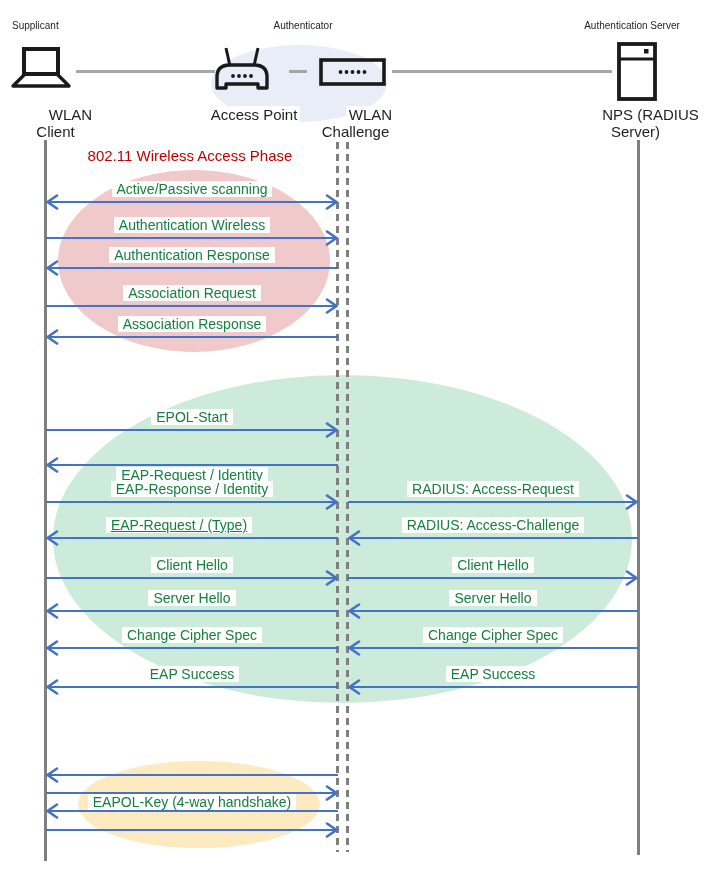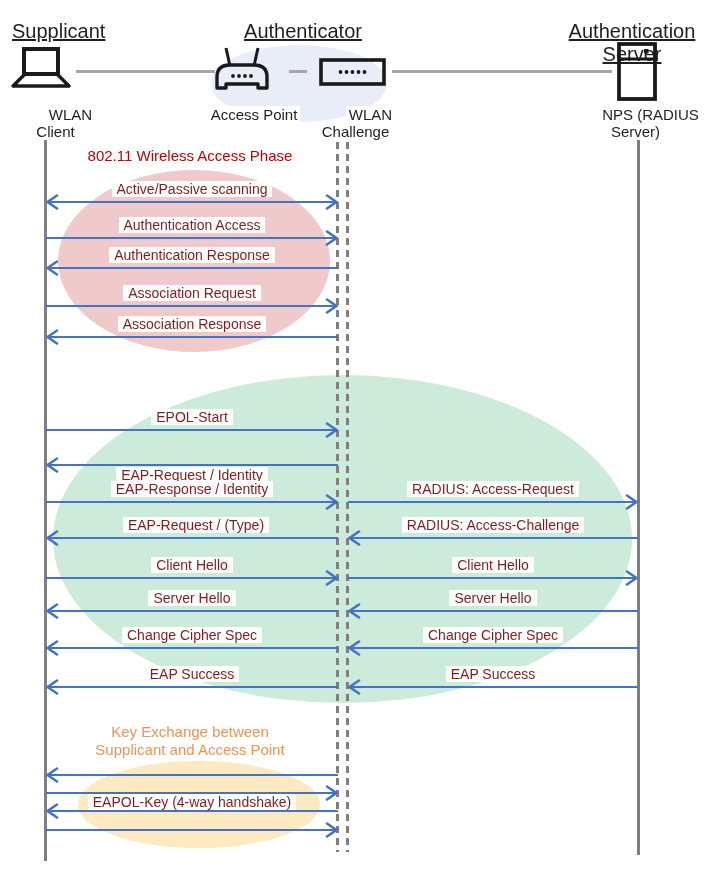--- a/index.html
+++ b/index.html
@@ -12,21 +12,21 @@
   .seg1{left:76px;width:139px;}
   .seg2{left:289px;width:18px;}
   .seg3{left:392px;width:220px;}
   
   .ellipse{position:absolute;border-radius:50%;z-index:0;}
   .lavender{left:211px;top:45px;width:176px;height:77px;background:#e9edf8;}
   .pink{left:58px;top:170px;width:272px;height:182px;background:#f0caca;}
   .green{left:53px;top:375px;width:579px;height:328px;background:#cdebdb;}
   .yellow{left:78px;top:761px;width:242px;height:87px;background:#fdeac0;}
   
-  .role{position:absolute;top:20px;font-size:20px;z-index:3;text-decoration:underline;}
+  .role{position:absolute;top:20px;font-size:10px;z-index:3;}
   .role-supplicant{left:12px;}
   .role-authenticator{left:233px;width:140px;text-align:center;}
   .role-authserver{left:554px;width:156px;text-align:center;}
   
   .caption{position:absolute;top:106px;font-size:15px;text-align:center;z-index:3;}
   .caption span{background:#fff;padding:0 3px;margin-left:24px;}
   .cap-client{left:5px;width:104px;}
   .cap-ap{left:182px;width:120px;}
   .cap-wlc{left:287px;width:140px;}
   .cap-nps{left:557px;width:160px;}
@@ -45,21 +45,21 @@
   .dl-1{left:336px;}
   .dl-2{left:346px;}
   
   .phase-title{position:absolute;font-size:15px;text-align:center;z-index:3;line-height:18px;}
   .pt-1{left:50px;top:147px;width:280px;color:#c00000;}
   .pt-2{left:60px;top:377px;width:280px;color:#2fb868;}
   .pt-3{left:60px;top:723px;width:260px;color:#ee9355;}
   
   .msg-arrow{position:absolute;z-index:5;display:block;}
   .msg-label{position:absolute;z-index:4;font-size:14px;line-height:17px;height:17px;
-    text-align:center;color:#7f1d1d;}
+    text-align:center;color:#15803d;}
   .msg-label span{background:#fff;padding:0 5px;}
 </style>
 </head>
 <body>
 
 <div class="stage">
 
   <div class="hline seg1"></div>
   <div class="hline seg2"></div>
   <div class="hline seg3"></div>
@@ -104,34 +104,33 @@
   <div class="caption cap-ap"><span>Access Point</span></div>
   <div class="caption cap-wlc"><span>WLAN Challenge</span></div>
   <div class="caption cap-nps"><span>NPS (RADIUS Server)</span></div>
 
   <div class="lifeline ll-left"></div>
   <div class="dashline dl-1"></div>
   <div class="dashline dl-2"></div>
   <div class="lifeline ll-right"></div>
 
   <div class="phase-title pt-1">802.11 Wireless Access Phase</div>
-  <div class="phase-title pt-3"><span>Key Exchange between</span><br><span>Supplicant and Access Point</span></div>
 
   <div id="arrows">
       <svg width="292" height="18" class="msg-arrow" style="left: 46px; top: 193px;">
         <line x1="3" x2="289" y1="9" y2="9" stroke="#4472C4" stroke-width="2.2"></line>
         <polyline points="11,2.5 1.5,9 11,15.5" fill="none" stroke="#4472C4" stroke-width="2.6" stroke-linecap="round"></polyline>
         <polyline points="281,2.5 290.5,9 281,15.5" fill="none" stroke="#4472C4" stroke-width="2.6" stroke-linecap="round"></polyline>
       </svg>
       <div class="msg-label" style="left: 46px; width: 292px; top: 181px;"><span>Active/Passive scanning</span></div>
       <svg width="292" height="18" class="msg-arrow" style="left: 46px; top: 229px;">
         <line x1="0" x2="289" y1="9" y2="9" stroke="#4472C4" stroke-width="2.2"></line>
         <polyline points="281,2.5 290.5,9 281,15.5" fill="none" stroke="#4472C4" stroke-width="2.6" stroke-linecap="round"></polyline>
       </svg>
-      <div class="msg-label" style="left: 46px; width: 292px; top: 217px;"><span>Authentication Access</span></div>
+      <div class="msg-label" style="left: 46px; width: 292px; top: 217px;"><span>Authentication Wireless</span></div>
       <svg width="292" height="18" class="msg-arrow" style="left: 46px; top: 259px;">
         <line x1="3" x2="292" y1="9" y2="9" stroke="#4472C4" stroke-width="2.2"></line>
         <polyline points="11,2.5 1.5,9 11,15.5" fill="none" stroke="#4472C4" stroke-width="2.6" stroke-linecap="round"></polyline>
       </svg>
       <div class="msg-label" style="left: 46px; width: 292px; top: 247px;"><span>Authentication Response</span></div>
       <svg width="292" height="18" class="msg-arrow" style="left: 46px; top: 297px;">
         <line x1="0" x2="289" y1="9" y2="9" stroke="#4472C4" stroke-width="2.2"></line>
         <polyline points="281,2.5 290.5,9 281,15.5" fill="none" stroke="#4472C4" stroke-width="2.6" stroke-linecap="round"></polyline>
       </svg>
       <div class="msg-label" style="left: 46px; width: 292px; top: 285px;"><span>Association Request</span></div>
@@ -157,21 +156,21 @@
       <div class="msg-label" style="left: 46px; width: 292px; top: 481px;"><span>EAP-Response / Identity</span></div>
       <svg width="290" height="18" class="msg-arrow" style="left: 348px; top: 493px;">
         <line x1="0" x2="287" y1="9" y2="9" stroke="#4472C4" stroke-width="2.2"></line>
         <polyline points="279,2.5 288.5,9 279,15.5" fill="none" stroke="#4472C4" stroke-width="2.6" stroke-linecap="round"></polyline>
       </svg>
       <div class="msg-label" style="left: 348px; width: 290px; top: 481px;"><span>RADIUS: Access-Request</span></div>
       <svg width="292" height="18" class="msg-arrow" style="left: 46px; top: 529px;">
         <line x1="3" x2="292" y1="9" y2="9" stroke="#4472C4" stroke-width="2.2"></line>
         <polyline points="11,2.5 1.5,9 11,15.5" fill="none" stroke="#4472C4" stroke-width="2.6" stroke-linecap="round"></polyline>
       </svg>
-      <div class="msg-label" style="left: 50px; width: 292px; top: 517px;"><span>EAP-Request / (Type)</span></div>
+      <div class="msg-label" style="left: 33px; width: 292px; top: 517px; text-decoration: underline;"><span>EAP-Request / (Type)</span></div>
       <svg width="290" height="18" class="msg-arrow" style="left: 348px; top: 529px;">
         <line x1="3" x2="290" y1="9" y2="9" stroke="#4472C4" stroke-width="2.2"></line>
         <polyline points="11,2.5 1.5,9 11,15.5" fill="none" stroke="#4472C4" stroke-width="2.6" stroke-linecap="round"></polyline>
       </svg>
       <div class="msg-label" style="left: 348px; width: 290px; top: 517px;"><span>RADIUS: Access-Challenge</span></div>
       <svg width="292" height="18" class="msg-arrow" style="left: 46px; top: 569px;">
         <line x1="0" x2="289" y1="9" y2="9" stroke="#4472C4" stroke-width="2.2"></line>
         <polyline points="281,2.5 290.5,9 281,15.5" fill="none" stroke="#4472C4" stroke-width="2.6" stroke-linecap="round"></polyline>
       </svg>
       <div class="msg-label" style="left: 46px; width: 292px; top: 557px;"><span>Client Hello</span></div>

